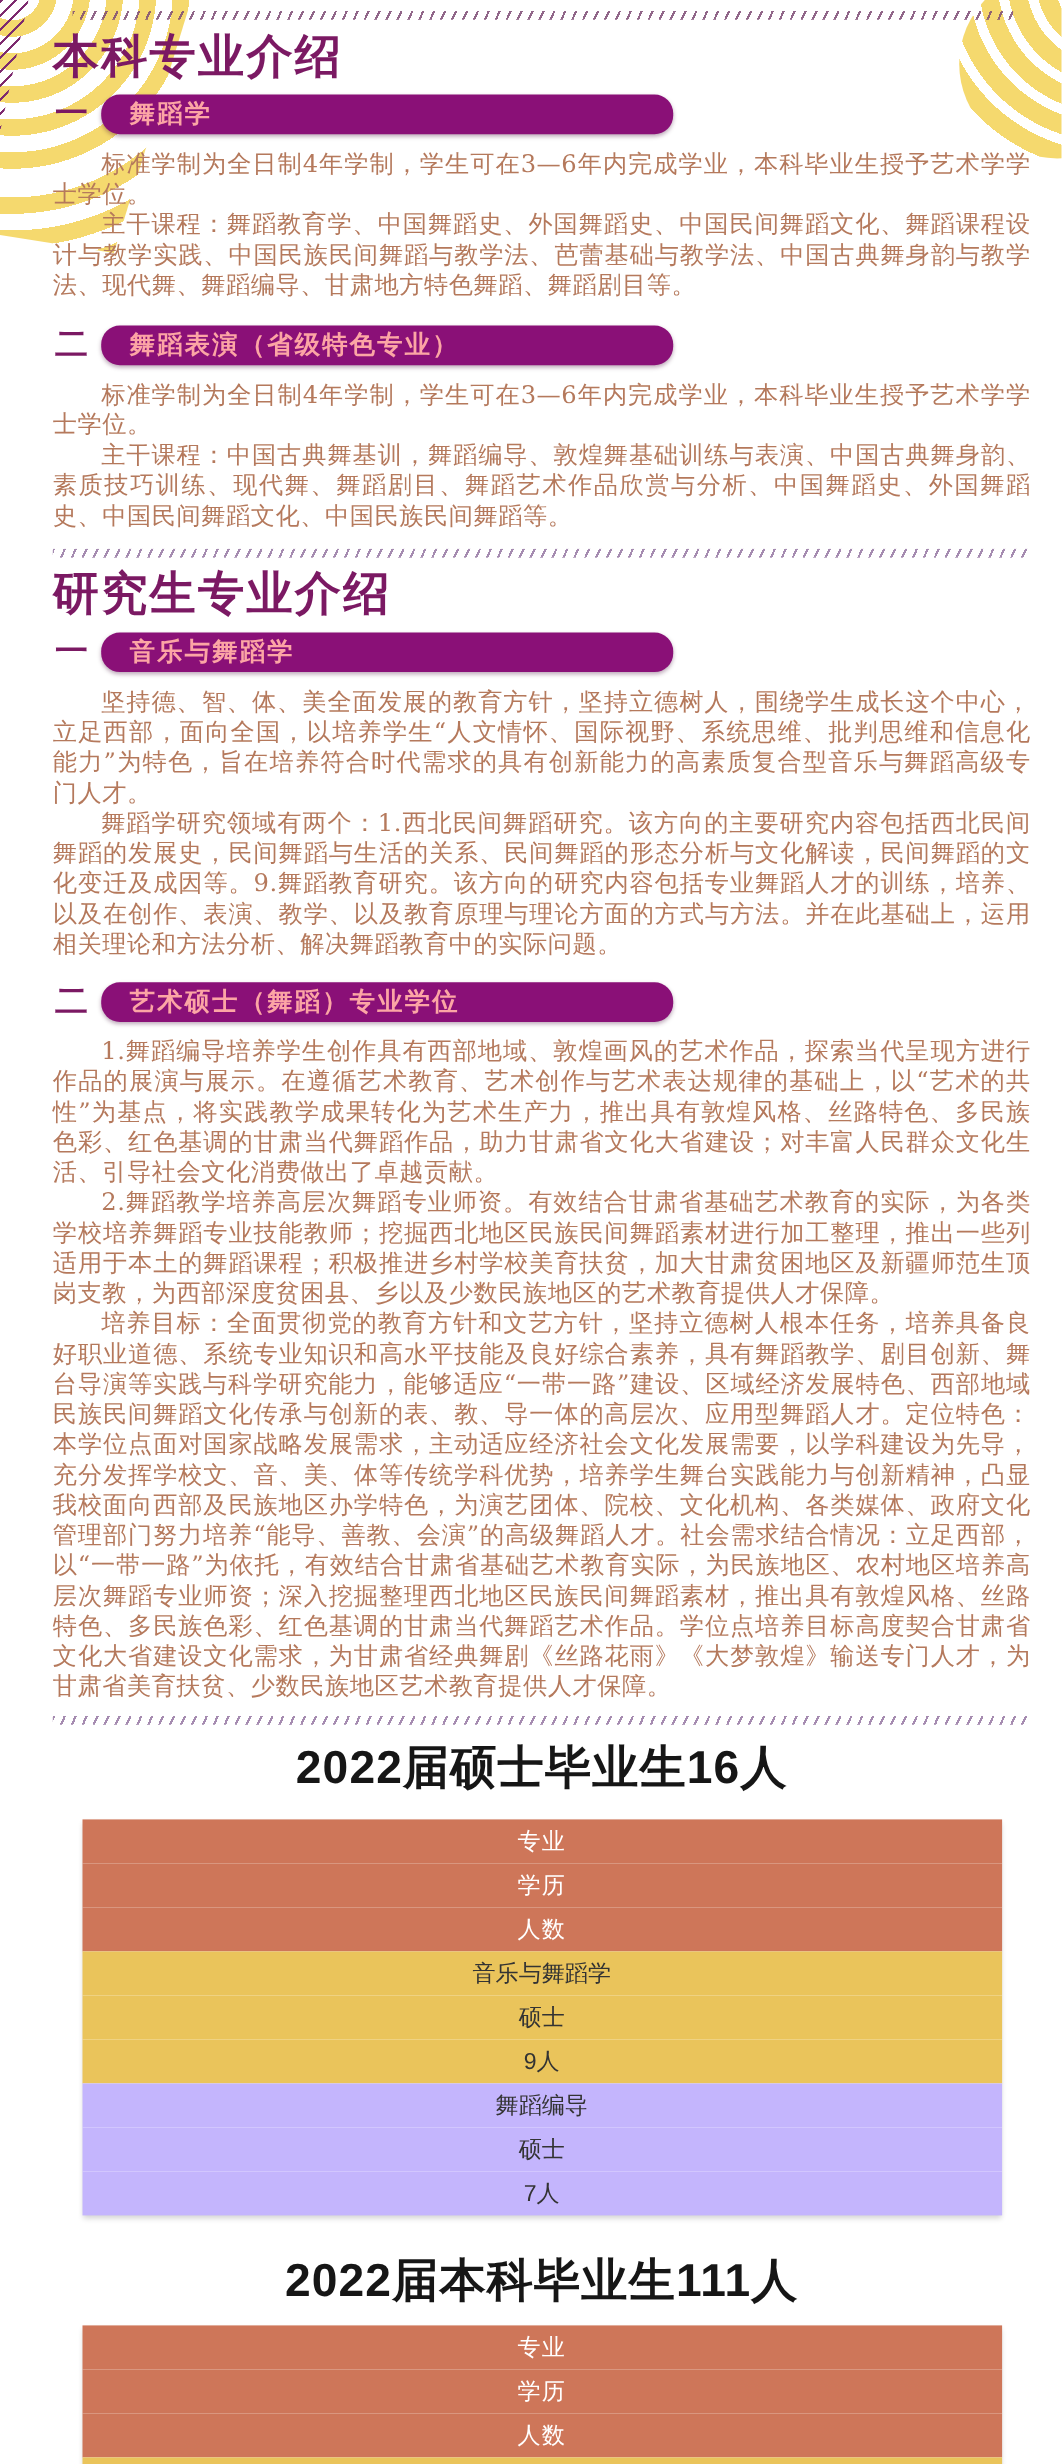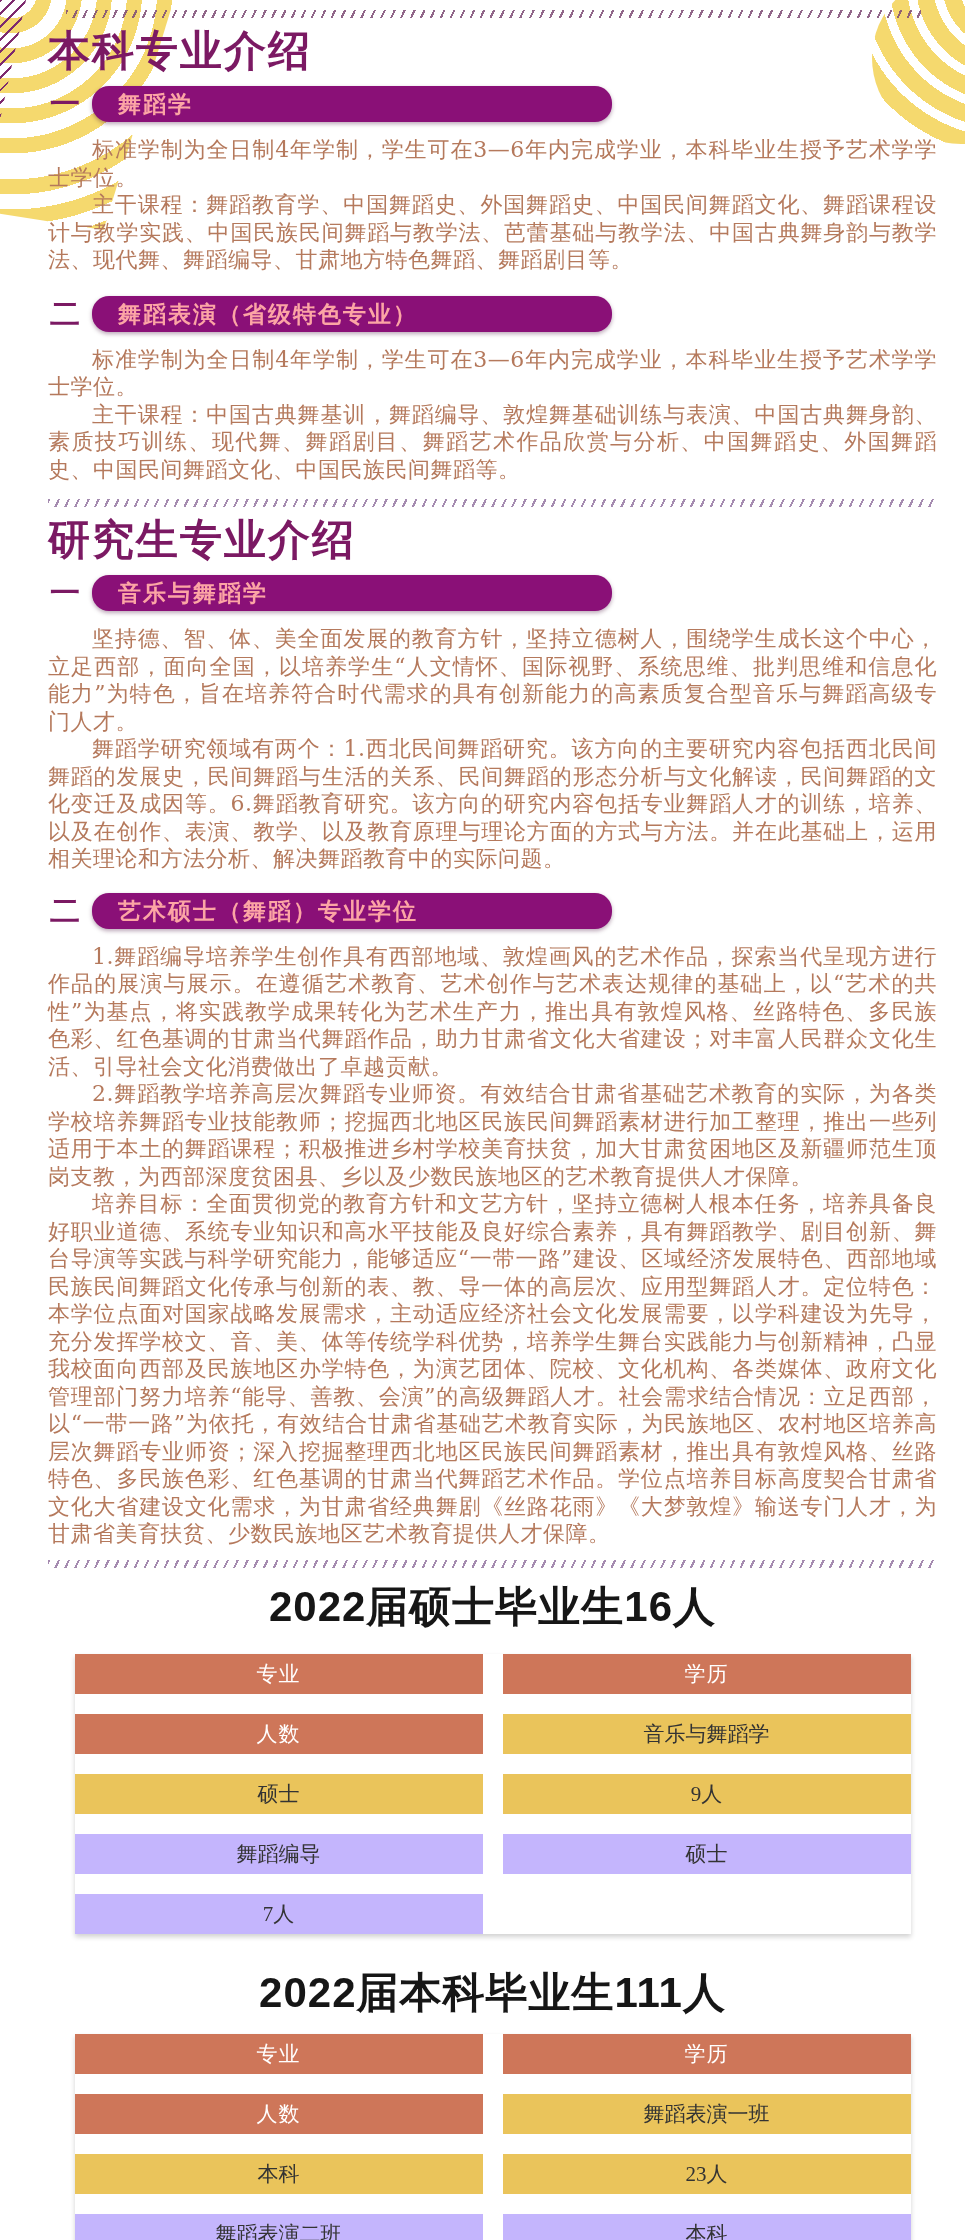--- a/index.html
+++ b/index.html
@@ -51,22 +51,22 @@
   }
   .hatch-divider.second{margin-top:12px;}
   
   .tbl-title{
     margin:0;text-align:center;font-family:"Liberation Sans","DejaVu Sans",sans-serif;
     font-size:42px;line-height:50px;font-weight:bold;color:#161616;letter-spacing:1px;
   }
   .tbl-title.first{margin-top:14px;}
   .tbl-title.second{margin-top:34px;}
   .tbl{
-    width:836px;margin:0 auto;display:grid;grid-template-columns:1fr 1fr;gap:20px;
-    font-family:Liberation Serif, serif;
+    width:836px;margin:0 auto;display:grid;grid-template-columns:1fr;gap:0;
+    font-family:Liberation Sans, sans-serif;
     box-shadow:0 3px 5px rgba(0,0,0,.18);
   }
   .tbl.first{margin-top:22px;}
   .tbl.second{margin-top:16px;}
   .cell{height:40px;display:flex;align-items:center;justify-content:center;font-size:21px;}
   .cell.hd{background:#ce7659;color:#ffffff;letter-spacing:1px;}
   .cell.yl{background:#eac45b;color:#333333;}
   .cell.bl{background:#c4b5fd;color:#333333;}
 </style>
 </head>
@@ -99,21 +99,21 @@
 
     <div class="hatch-divider"></div>
 
     <h1 class="sec-title">研究生专业介绍</h1>
 
     <div class="banner-row">
       <span class="num">一</span>
       <div class="banner">音乐与舞蹈学</div>
     </div>
     <p class="body-p">坚持德、智、体、美全面发展的教育方针，坚持立德树人，围绕学生成长这个中心，立足西部，面向全国，以培养学生“人文情怀、国际视野、系统思维、批判思维和信息化能力”为特色，旨在培养符合时代需求的具有创新能力的高素质复合型音乐与舞蹈高级专门人才。</p>
-    <p class="body-p">舞蹈学研究领域有两个：1.西北民间舞蹈研究。该方向的主要研究内容包括西北民间舞蹈的发展史，民间舞蹈与生活的关系、民间舞蹈的形态分析与文化解读，民间舞蹈的文化变迁及成因等。6.舞蹈教育研究。该方向的研究内容包括专业舞蹈人才的训练，培养、以及在创作、表演、教学、以及教育原理与理论方面的方式与方法。并在此基础上，运用相关理论和方法分析、解决舞蹈教育中的实际问题。</p>
+    <p class="body-p">舞蹈学研究领域有两个：1.西北民间舞蹈研究。该方向的主要研究内容包括西北民间舞蹈的发展史，民间舞蹈与生活的关系、民间舞蹈的形态分析与文化解读，民间舞蹈的文化变迁及成因等。9.舞蹈教育研究。该方向的研究内容包括专业舞蹈人才的训练，培养、以及在创作、表演、教学、以及教育原理与理论方面的方式与方法。并在此基础上，运用相关理论和方法分析、解决舞蹈教育中的实际问题。</p>
 
     <div class="banner-row mt20">
       <span class="num">二</span>
       <div class="banner">艺术硕士（舞蹈）专业学位</div>
     </div>
     <p class="body-p">1.舞蹈编导培养学生创作具有西部地域、敦煌画风的艺术作品，探索当代呈现方进行作品的展演与展示。在遵循艺术教育、艺术创作与艺术表达规律的基础上，以“艺术的共性”为基点，将实践教学成果转化为艺术生产力，推出具有敦煌风格、丝路特色、多民族色彩、红色基调的甘肃当代舞蹈作品，助力甘肃省文化大省建设；对丰富人民群众文化生活、引导社会文化消费做出了卓越贡献。</p>
     <p class="body-p">2.舞蹈教学培养高层次舞蹈专业师资。有效结合甘肃省基础艺术教育的实际，为各类学校培养舞蹈专业技能教师；挖掘西北地区民族民间舞蹈素材进行加工整理，推出一些列适用于本土的舞蹈课程；积极推进乡村学校美育扶贫，加大甘肃贫困地区及新疆师范生顶岗支教，为西部深度贫困县、乡以及少数民族地区的艺术教育提供人才保障。</p>
     <p class="body-p">培养目标：全面贯彻党的教育方针和文艺方针，坚持立德树人根本任务，培养具备良好职业道德、系统专业知识和高水平技能及良好综合素养，具有舞蹈教学、剧目创新、舞台导演等实践与科学研究能力，能够适应“一带一路”建设、区域经济发展特色、西部地域民族民间舞蹈文化传承与创新的表、教、导一体的高层次、应用型舞蹈人才。定位特色：本学位点面对国家战略发展需求，主动适应经济社会文化发展需要，以学科建设为先导，充分发挥学校文、音、美、体等传统学科优势，培养学生舞台实践能力与创新精神，凸显我校面向西部及民族地区办学特色，为演艺团体、院校、文化机构、各类媒体、政府文化管理部门努力培养“能导、善教、会演”的高级舞蹈人才。社会需求结合情况：立足西部，以“一带一路”为依托，有效结合甘肃省基础艺术教育实际，为民族地区、农村地区培养高层次舞蹈专业师资；深入挖掘整理西北地区民族民间舞蹈素材，推出具有敦煌风格、丝路特色、多民族色彩、红色基调的甘肃当代舞蹈艺术作品。学位点培养目标高度契合甘肃省文化大省建设文化需求，为甘肃省经典舞剧《丝路花雨》《大梦敦煌》输送专门人才，为甘肃省美育扶贫、少数民族地区艺术教育提供人才保障。</p>
 
     <div class="hatch-divider second"></div>

